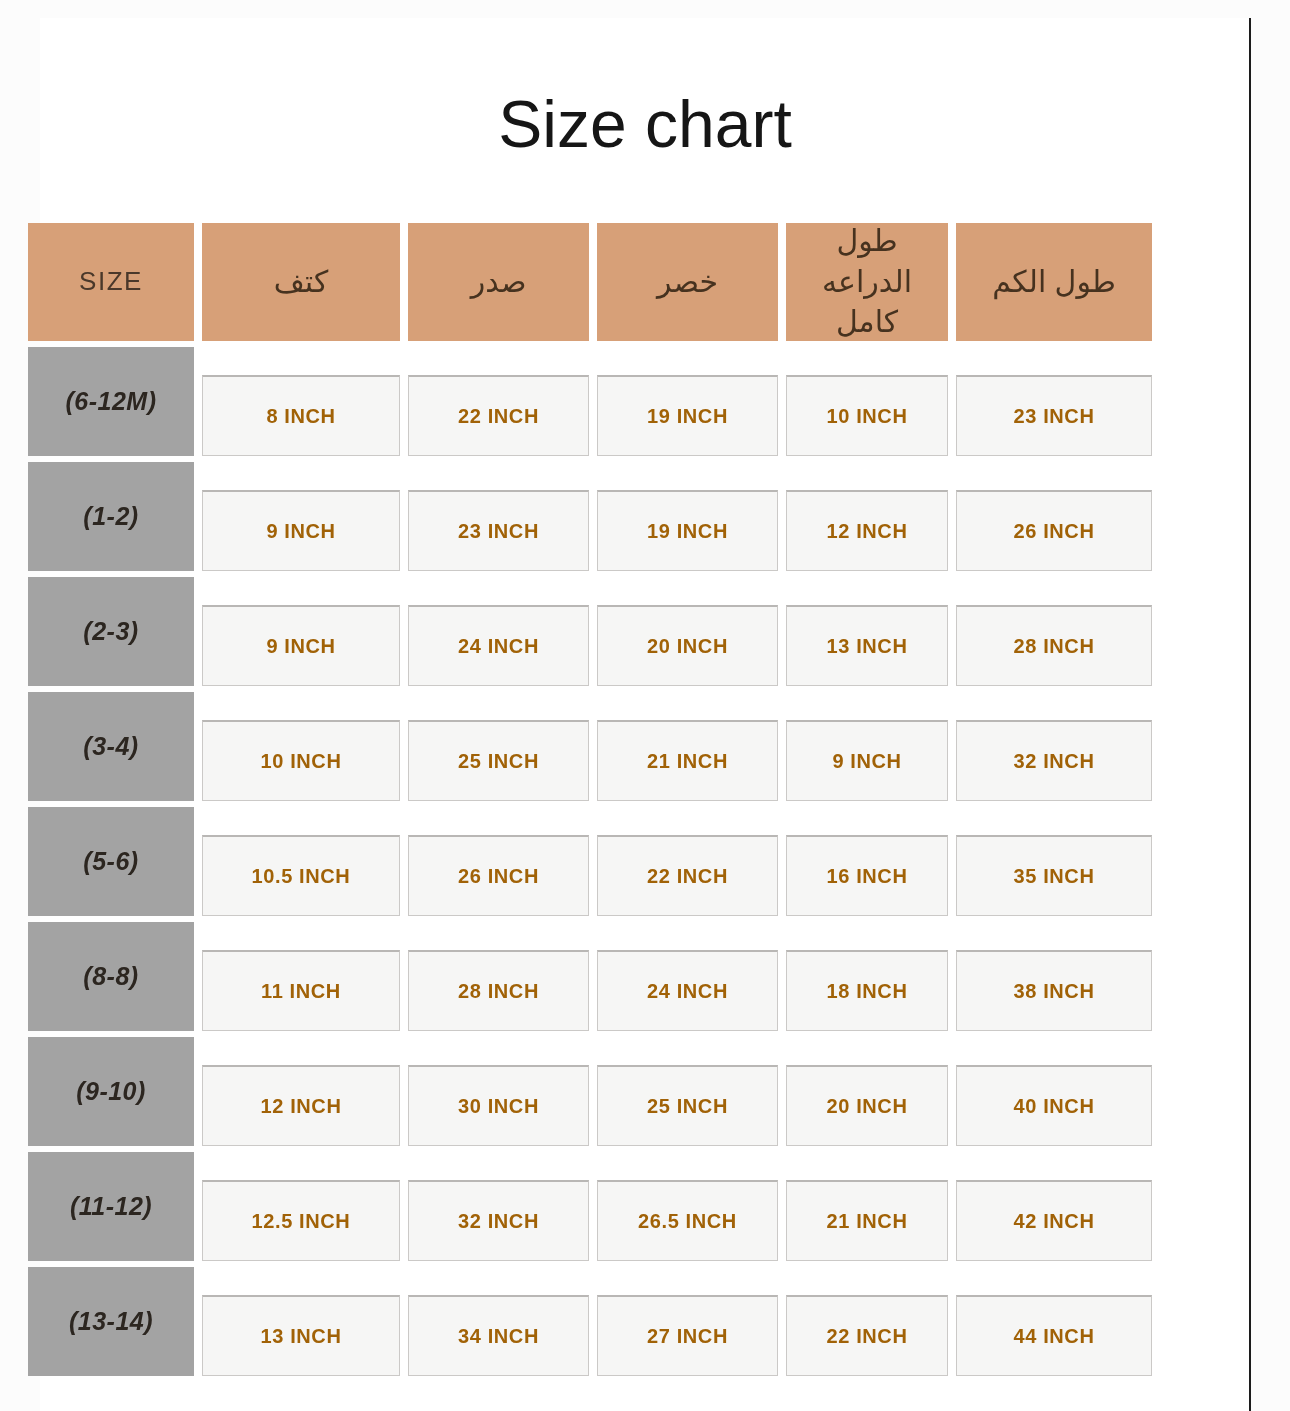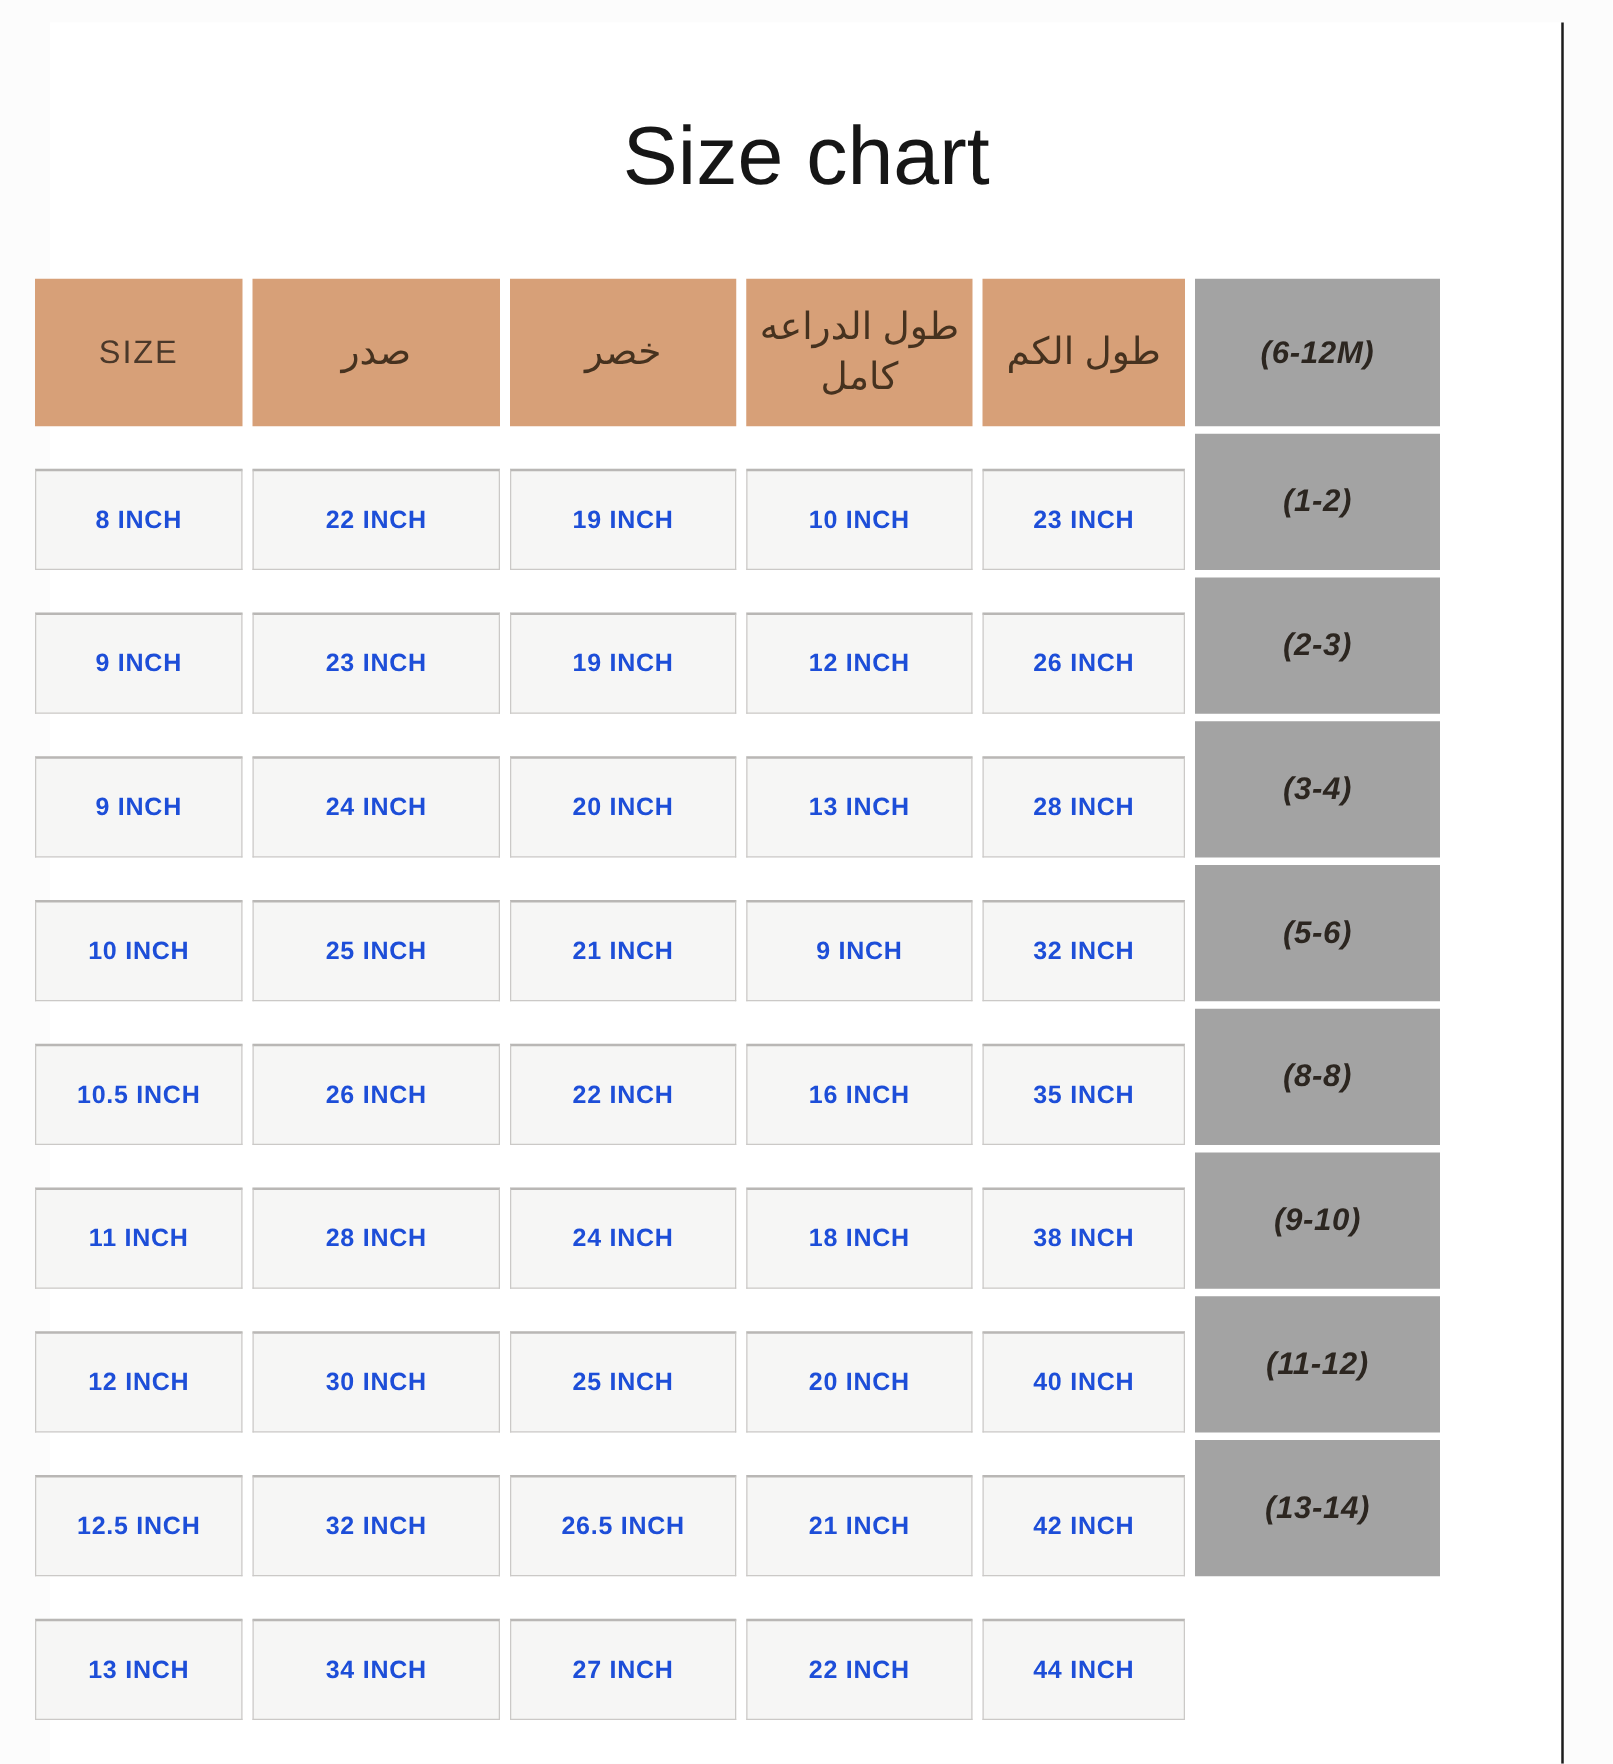--- a/index.html
+++ b/index.html
@@ -76,36 +76,37 @@
     color: #2c2620;
     font-style: italic;
     font-weight: bold;
     font-size: 25px;
     letter-spacing: 0.5px;
   }
   .data-cell {
     background: #f6f6f5;
     border: 1px solid #cbc9c7;
     border-top: 2px solid #b9b7b5;
-    color: #1d4ed8;
+    color: #a16207;
     font-weight: bold;
     font-size: 20px;
     letter-spacing: 0.6px;
     margin-top: 28px;
   }
 </style>
 </head>
 <body>
 
 <div class="content-card"></div>
 
 <h1 class="page-title">Size chart</h1>
 
 <div class="size-table">
   <div class="cell header-cell latin">SIZE</div>
+  <div class="cell header-cell" dir="rtl">كتف</div>
   <div class="cell header-cell" dir="rtl">صدر</div>
   <div class="cell header-cell" dir="rtl">خصر</div>
   <div class="cell header-cell" dir="rtl">طول الدراعه كامل</div>
   <div class="cell header-cell" dir="rtl">طول الكم</div>
 
 <div class="cell size-cell">(6-12M)</div>
     <div class="cell data-cell">8 INCH</div>
     <div class="cell data-cell">22 INCH</div>
     <div class="cell data-cell">19 INCH</div>
     <div class="cell data-cell">10 INCH</div>

